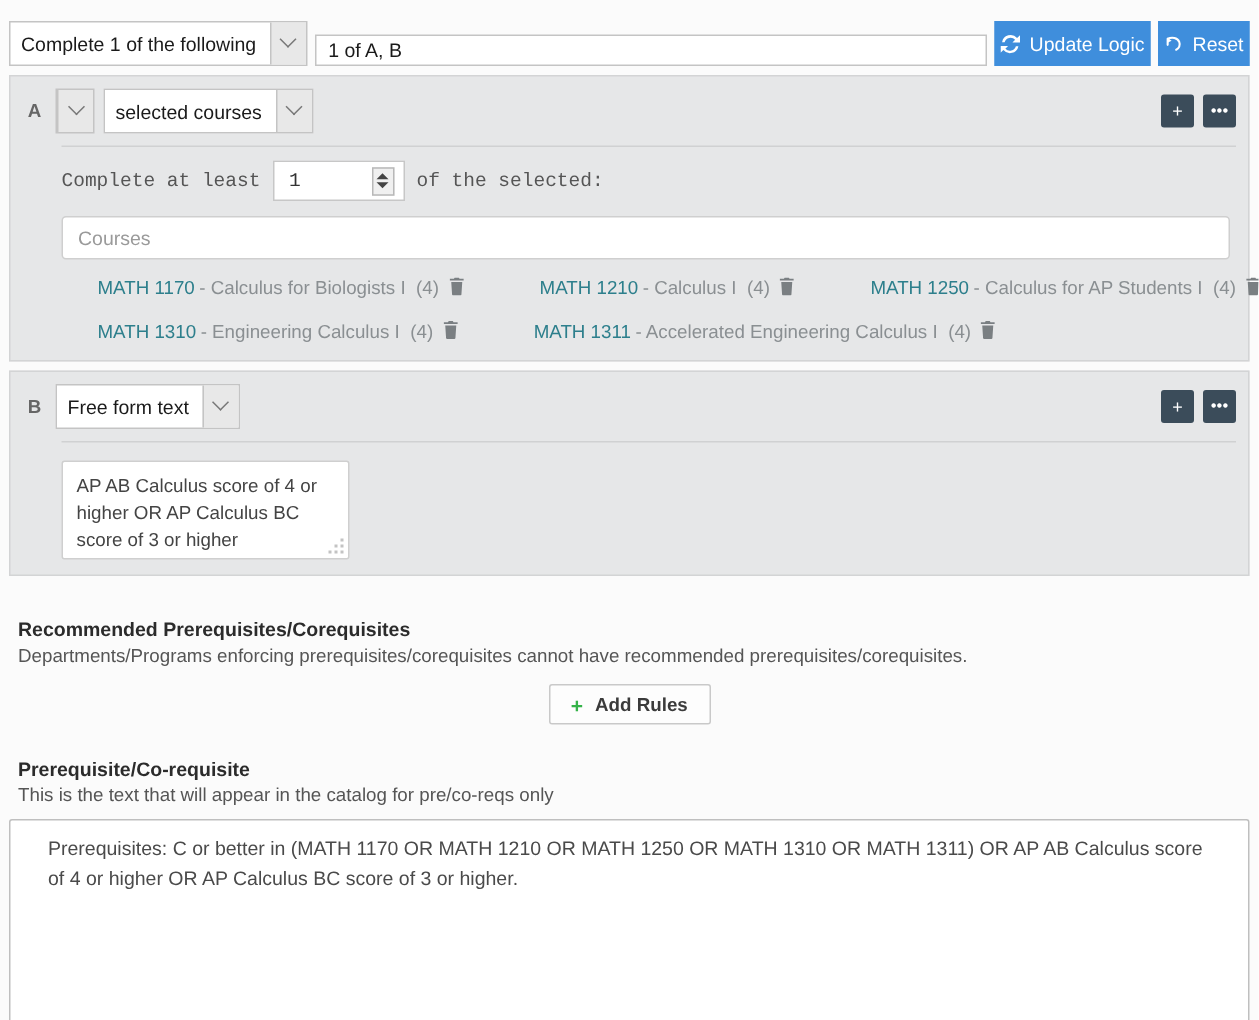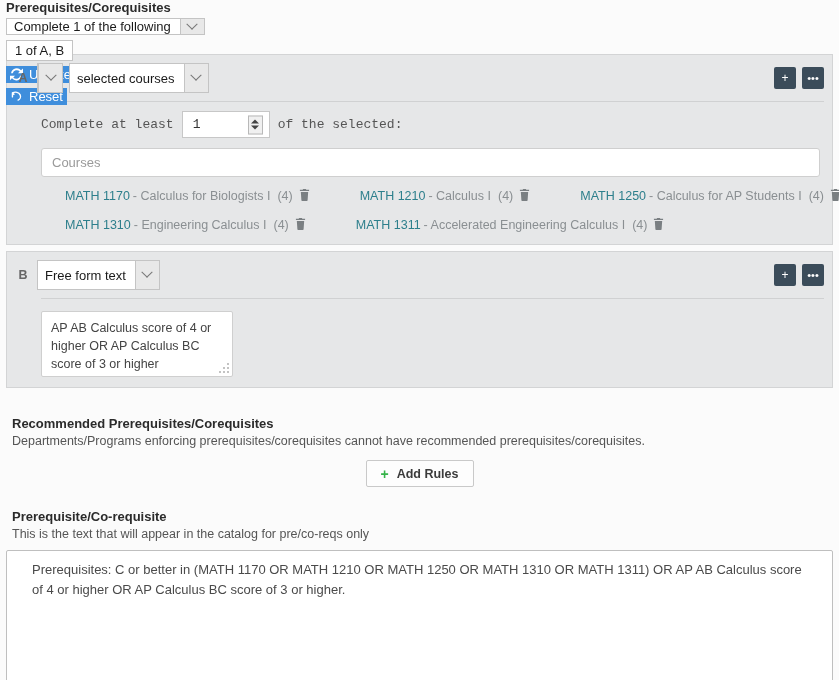--- a/index.html
+++ b/index.html
@@ -23,25 +23,24 @@
   }
   .sec-sub {
     font-size: 12.5px;
     color: #555;
     padding: 0 0 4px 6px;
   }
 
   
   .logic-bar {
     display: flex;
-    align-items: flex-start;
+    align-items: flex-end;
     gap: 5px;
     padding: 0 6px;
-    height: 30px;
-    flex-direction: column;
+    height: 44px;
   }
   .select-box {
     display: flex;
     align-items: stretch;
     background: #fff;
     border: 1px solid #c4c4c4;
     height: 30px;
   }
   .select-box .sel-text {
     display: flex; align-items: center;
@@ -278,21 +277,20 @@
     color: #4a4a4a;
     position: relative;
     overflow: hidden;
   }
 </style>
 </head>
 <body>
 
 <div class="page">
 
-  <div class="sec-title">Prerequisites/Corequisites</div>
 
   <div class="logic-bar">
     <div class="select-box">
       <span class="sel-text">Complete 1 of the following</span>
       <span class="sel-arrow">
           <i class="chev"></i>
         </span>
     </div>
     <div class="logic-summary">
       <span>1 of A, B</span>

